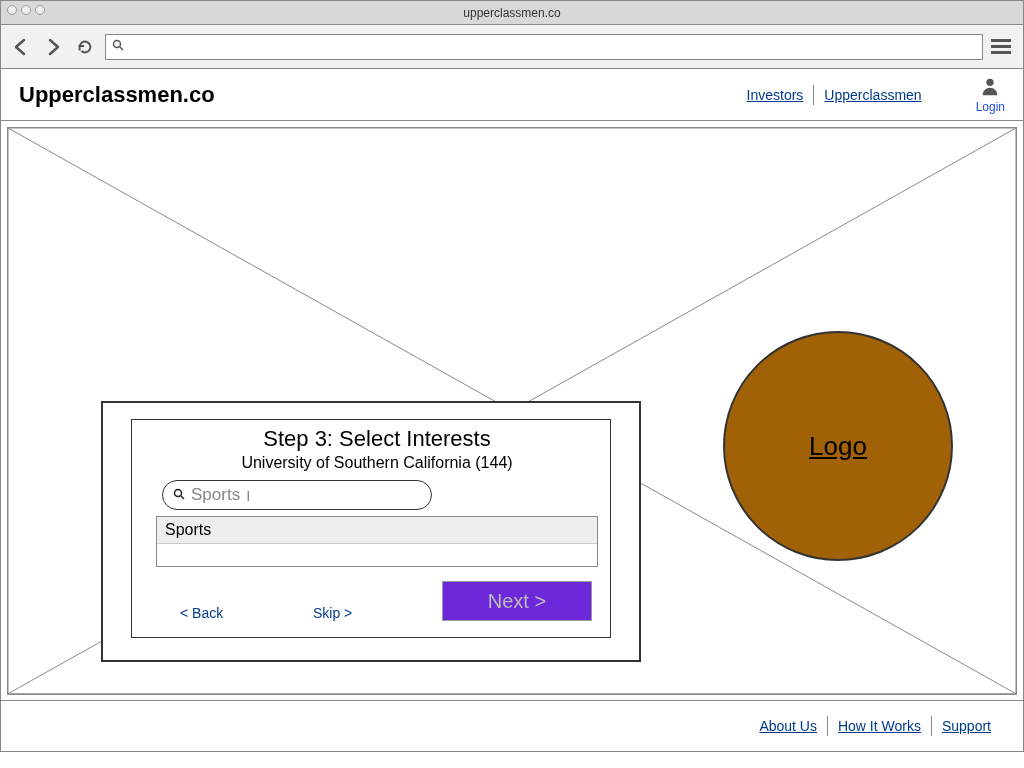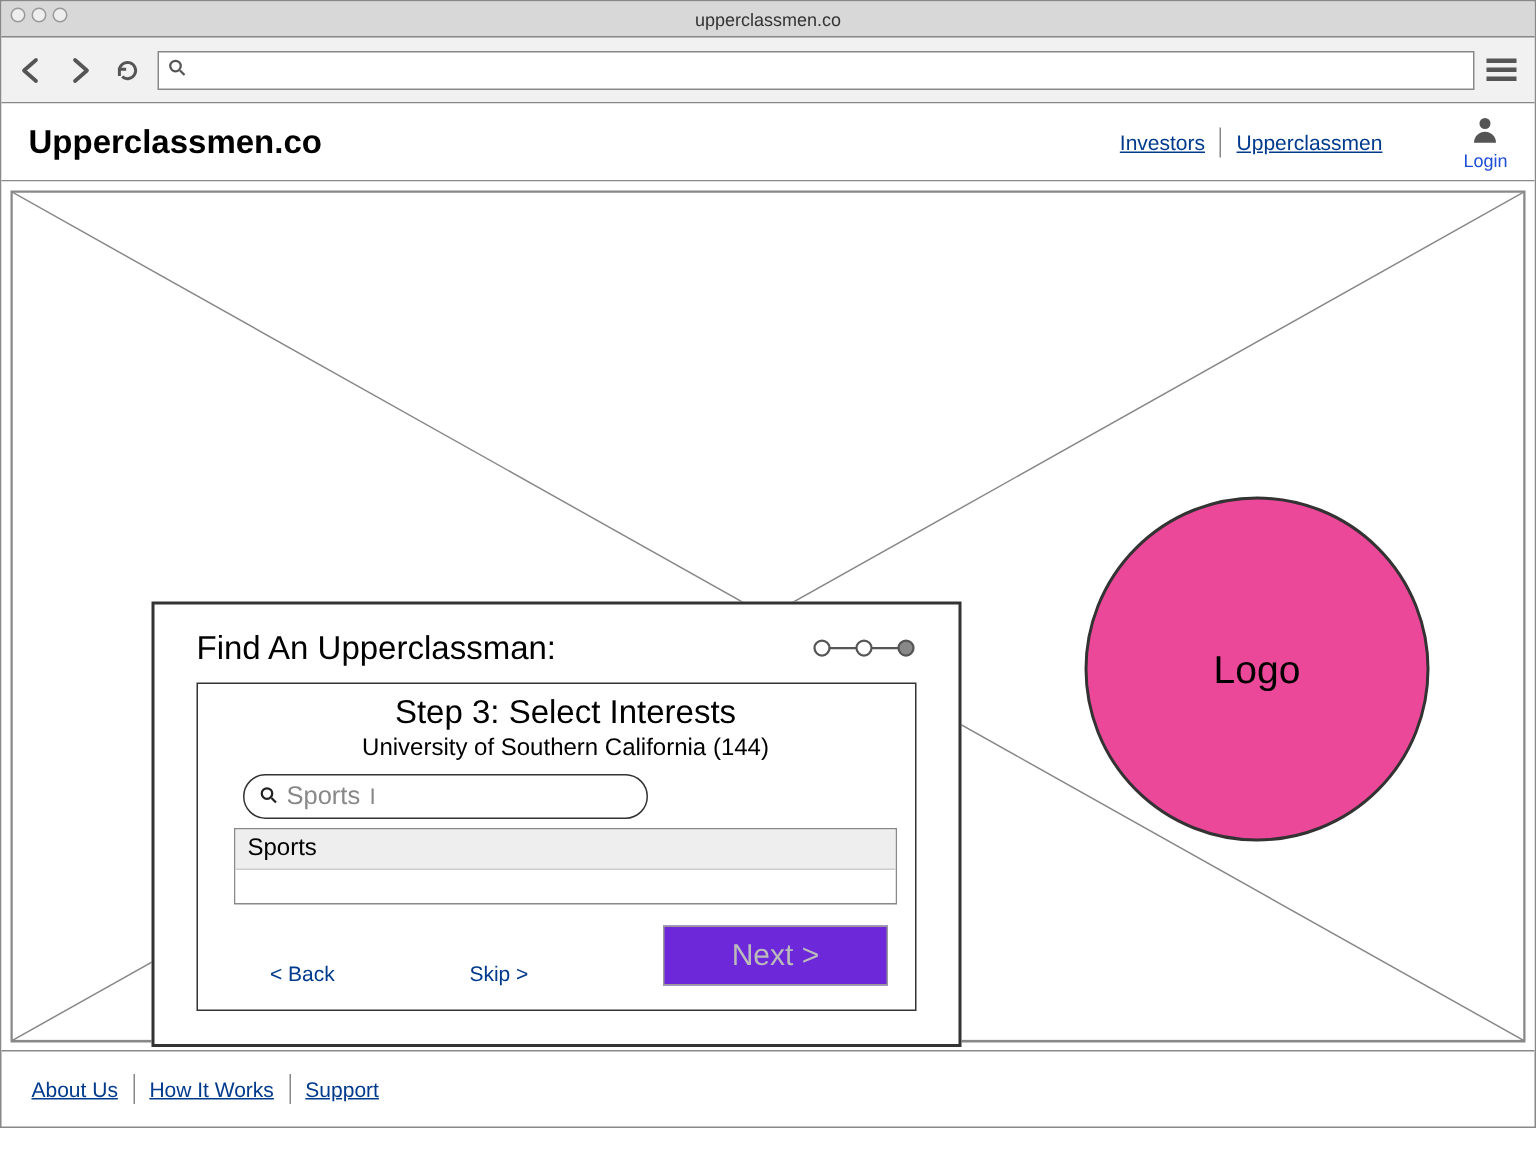--- a/index.html
+++ b/index.html
@@ -22,21 +22,21 @@
   .nav-links a { color: #003a8c; text-decoration: underline; font-family: Arial, sans-serif; font-size: 14px; cursor: pointer; }
   .nav-sep { width: 1px; height: 20px; background: #888; }
   .login-box { display: flex; flex-direction: column; align-items: center; margin-left: 40px; cursor: pointer; }
   .login-box svg { width: 22px; height: 22px; fill: #555; }
   .login-box span { font-family: Arial, sans-serif; font-size: 12px; color: #1d4ed8; }
 
   .hero { position: relative; height: 580px; border-bottom: 1px solid #888; background: #fff; overflow: hidden; }
   .hero-placeholder { position: absolute; inset: 0; border: 1px solid #888; margin: 6px; }
   .hero-placeholder line { stroke: #888; stroke-width: 1; }
 
-  .logo-circle { position: absolute; right: 70px; top: 210px; width: 230px; height: 230px; border: 2px solid #333; border-radius: 50%; background: #ec4899; display: flex; align-items: center; justify-content: center; font-size: 26px; }
+  .logo-circle { position: absolute; right: 70px; top: 210px; width: 230px; height: 230px; border: 2px solid #333; border-radius: 50%; background: #a16207; display: flex; align-items: center; justify-content: center; font-size: 26px; text-decoration: underline; }
 
   .panel { position: absolute; left: 100px; top: 280px; width: 540px; background: #fff; border: 2px solid #333; padding: 16px 28px 22px 28px; }
   .panel-title-row { display: flex; align-items: center; justify-content: space-between; margin-bottom: 10px; }
   .panel-title { font-size: 22px; }
   .step-dots { display: flex; align-items: center; gap: 0; }
   .step-dots svg { width: 70px; height: 14px; }
 
   .step-box { border: 1px solid #333; padding: 6px 12px 16px 24px; }
   .step-head { text-align: center; font-size: 22px; margin-bottom: 2px; }
   .step-sub { text-align: center; font-size: 16px; margin-bottom: 8px; }
@@ -44,21 +44,21 @@
   .search-pill .mag { font-size: 13px; color: #222; }
   .search-pill .val { color: #888; font-size: 17px; display: flex; align-items: center; gap: 2px; }
   .search-pill .caret { font-family: Arial, sans-serif; font-size: 15px; color: #888; }
   .dropdown { margin-top: 6px; border: 1px solid #888; }
   .dropdown-item { padding: 4px 8px; background: #eee; font-size: 16px; border-bottom: 1px solid #ccc; cursor: pointer; }
   .dropdown-empty { height: 22px; background: #fff; }
   .step-footer { display: flex; align-items: flex-end; justify-content: space-between; margin-top: 14px; padding: 0 6px; margin-left: 18px; }
   .link-small { color: #003a8c; font-family: Arial, sans-serif; font-size: 14px; cursor: pointer; }
   .next-btn { width: 150px; height: 40px; border: 1.5px solid #999; background: #6d28d9; color: #bbb; font-size: 20px; display: flex; align-items: center; justify-content: center; cursor: pointer; }
 
-  .footer { height: 50px; display: flex; align-items: center; justify-content: flex-start; padding: 0 20px; gap: 10px; }
+  .footer { height: 50px; display: flex; align-items: center; justify-content: flex-end; padding: 0 32px; gap: 10px; }
   .footer a { color: #003a8c; text-decoration: underline; font-family: Arial, sans-serif; font-size: 14px; cursor: pointer; }
 </style>
 </head>
 <body>
 
 <div class="browser-chrome">
   <div class="titlebar">
     <div class="dots">
       <div class="dot"></div>
       <div class="dot"></div>
@@ -124,31 +124,20 @@
       <rect x="0" y="0" width="1012" height="568" fill="#fff" stroke="#888"></rect>
       <line x1="0" y1="0" x2="1012" y2="568"></line>
       <line x1="1012" y1="0" x2="0" y2="568"></line>
     </svg>
 
     <div class="logo-circle">
       <span>Logo</span>
     </div>
 
     <div class="panel">
-      <div class="panel-title-row">
-        <div class="panel-title">Find An Upperclassman:</div>
-        <div class="step-dots">
-          <svg viewBox="0 0 70 14">
-            <line x1="7" y1="7" x2="63" y2="7" stroke="#555" stroke-width="1.5"></line>
-            <circle cx="7" cy="7" r="5" fill="#fff" stroke="#555" stroke-width="1.5"></circle>
-            <circle cx="35" cy="7" r="5" fill="#fff" stroke="#555" stroke-width="1.5"></circle>
-            <circle cx="63" cy="7" r="5" fill="#888" stroke="#555" stroke-width="1.5"></circle>
-          </svg>
-        </div>
-      </div>
       <div class="step-box">
         <div class="step-head">Step 3:  Select Interests</div>
         <div class="step-sub">University of Southern California (144)</div>
         <div class="search-pill">
           <span class="mag">
             <svg width="12" height="12" viewBox="0 0 12 12">
                 <circle cx="5" cy="5" r="3.5" fill="none" stroke="#222" stroke-width="1.5"></circle>
                 <line x1="8" y1="8" x2="11" y2="11" stroke="#222" stroke-width="1.5"></line>
               </svg>
           </span>

